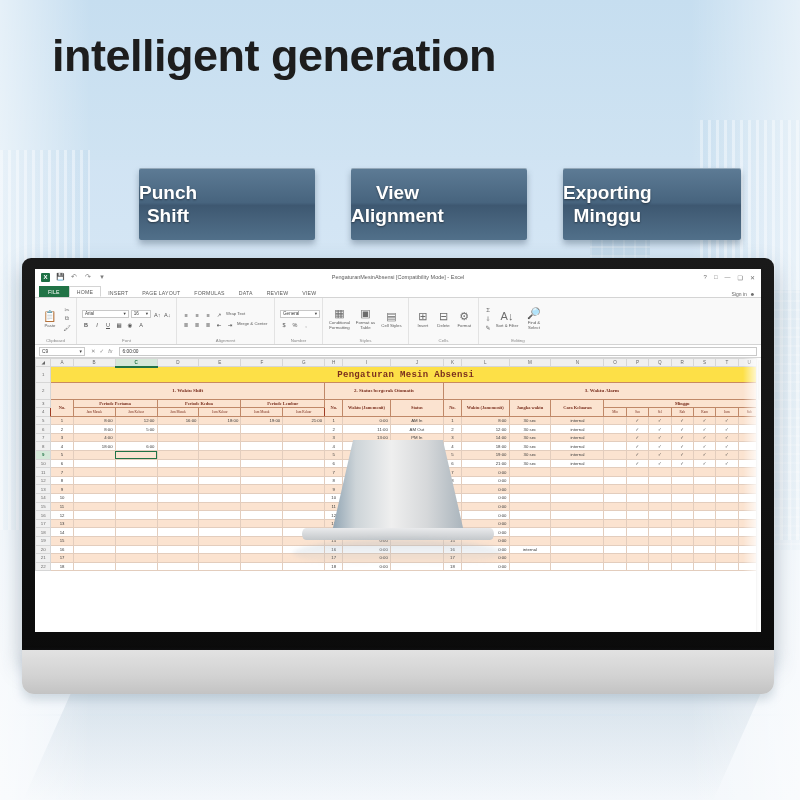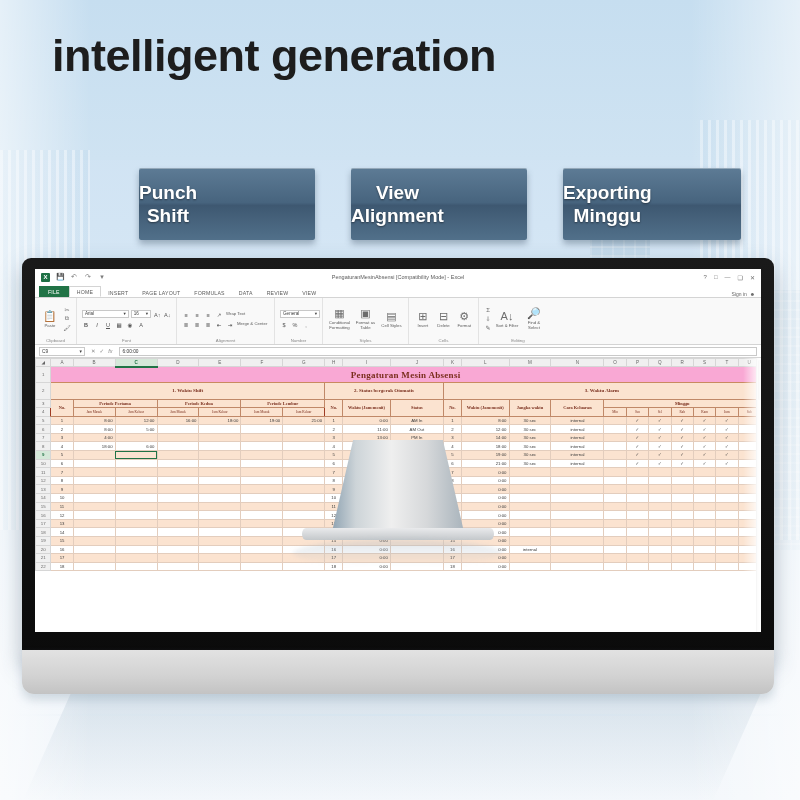--- a/index.html
+++ b/index.html
@@ -184,22 +184,22 @@
     height:8px; background:#f0f0f0; border:1px solid #d6d6d6; text-align:center;
     font-size:4.6px; color:#666;
   }
   .colhdr td.sel{ background:#d5e8d9; color:#217346; font-weight:bold; border-bottom:2px solid #217346;}
   .rowhdr{
     width:11px; height:8.6px; background:#f0f0f0; border:1px solid #d6d6d6; text-align:center;
     font-size:4.4px; color:#666;
   }
   .rowhdr.sel{ background:#d5e8d9; color:#217346; font-weight:bold; }
   .ttl{
-    background:#f9a8d4; color:#7a2f1e; font-weight:bold; text-align:center;
-    font-size:9px; border:1px solid #c98a60; font-family:Liberation Serif, serif;
+    background:#fde047; color:#7a2f1e; font-weight:bold; text-align:center;
+    font-size:9px; border:1px solid #c98a60; font-family:Liberation Mono, monospace;
     letter-spacing:.3px; padding:2px 8px;
   }
   .sec{
     background:#fbe3d0; color:#7a2f1e; font-weight:bold; text-align:center;
     font-size:5px; border:1px solid #c08868; font-family:"Liberation Serif", serif;
     line-height:6px;
   }
   .sub{
     background:#fbe3d0; color:#7a2f1e; font-weight:bold; text-align:center;
     font-size:4.4px; border:1px solid #c08868; font-family:"Liberation Serif", serif;

